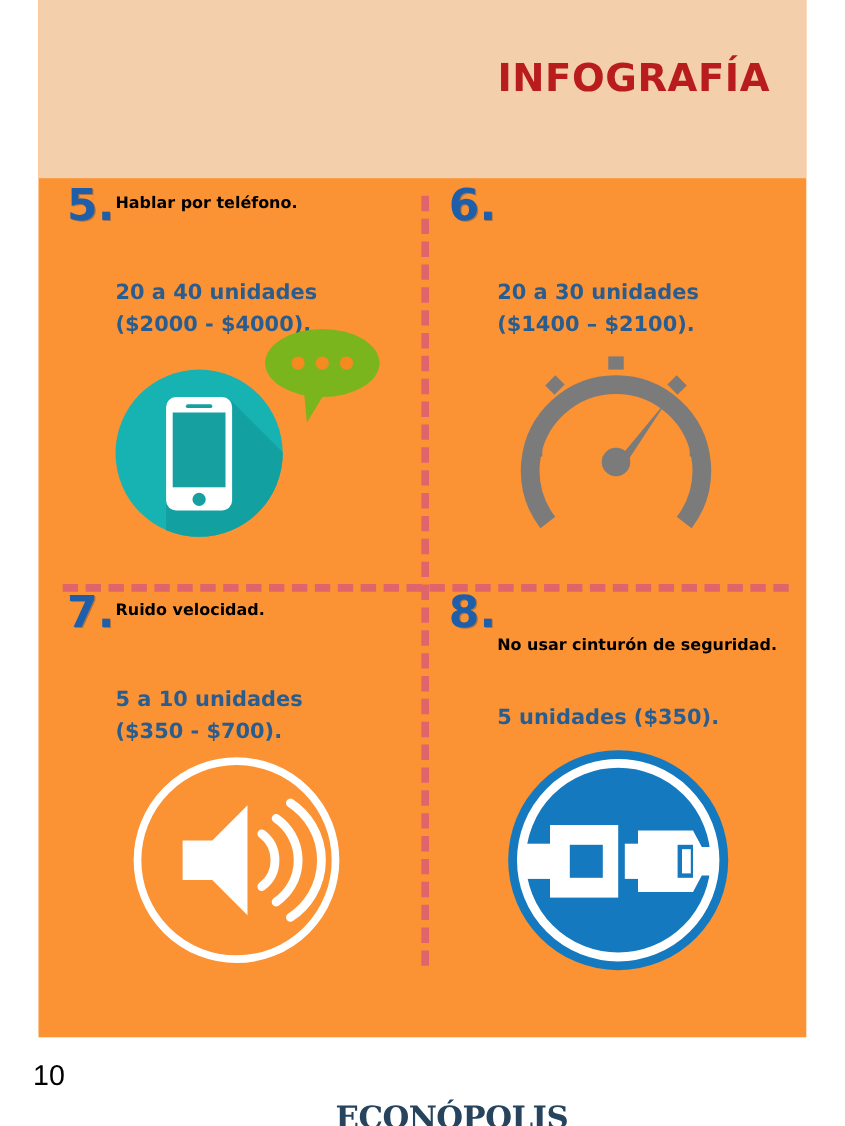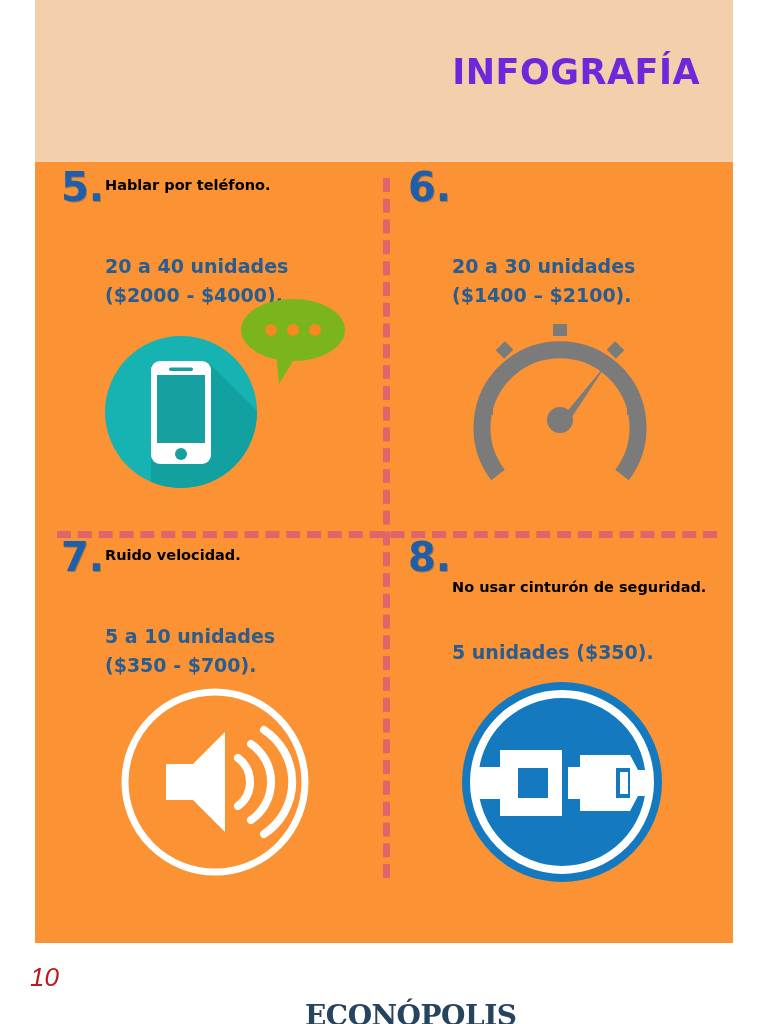--- a/index.html
+++ b/index.html
@@ -42,21 +42,21 @@
     height: 162px;
     background: #f3cfab;
   }
   #header-title {
     position: absolute;
     right: 33px;
     top: 52px;
     font-size: 35px;
     font-weight: bold;
     letter-spacing: 0.5px;
-    color: #6d28d9;
+    color: #b91c1c;
     font-family: "DejaVu Sans", sans-serif;
   }
 
   
   .quad {
     position: absolute;
     width: 340px;
     height: 370px;
   }
   #quad-5 { left: 8px;   top: 170px; }
@@ -135,24 +135,23 @@
     height: 700px;
     border-left: 7px dashed #e0656b;
   }
 
   
   #page-number {
     position: absolute;
     left: 30px;
     top: 962px;
     font-size: 26px;
-    color: #b91c1c;
+    color: #000000;
     font-family: "Liberation Sans", sans-serif;
     font-weight: 300;
-    font-style: italic;
   }
   #logo {
     position: absolute;
     left: 305px;
     top: 955px;
     width: 180px;
     height: 55px;
     margin-top: 44px;
   }
   #logo-word {

